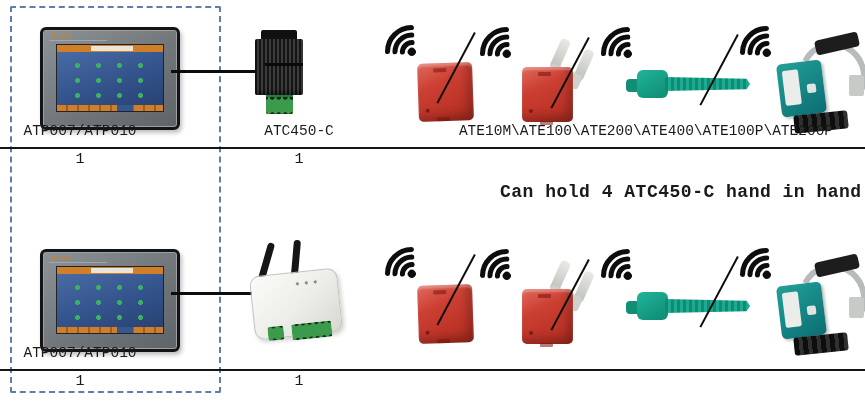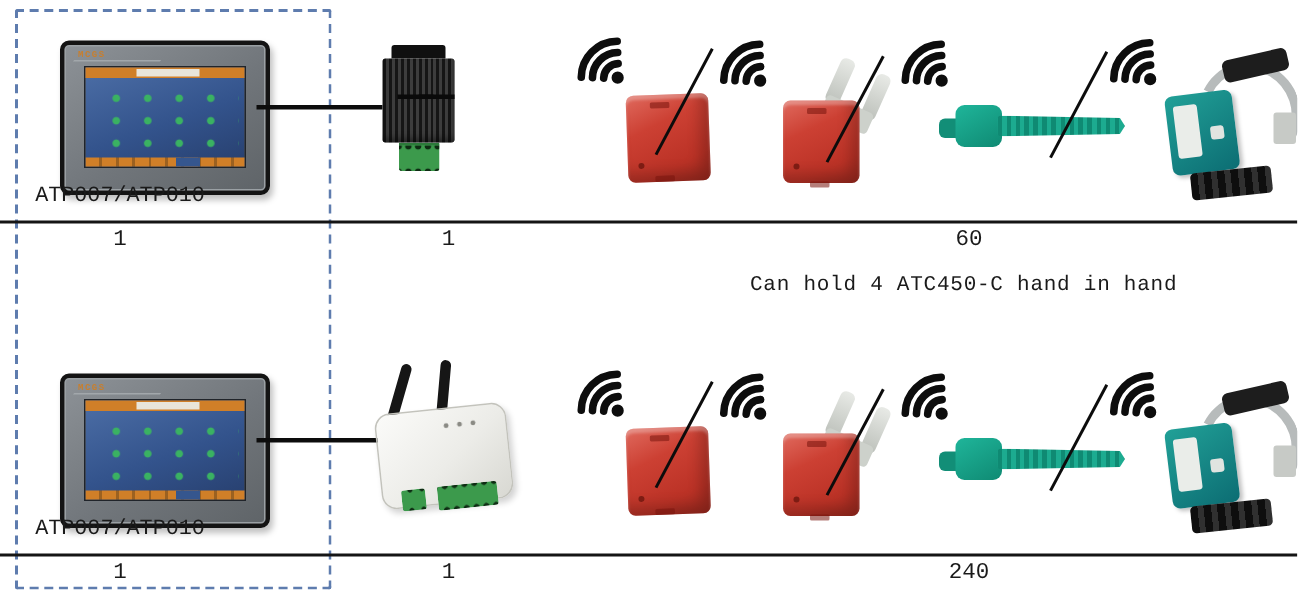--- a/index.html
+++ b/index.html
@@ -148,21 +148,21 @@
   
   .label-row { top:123px; left:0; width:865px; height:20px; font-size:14.5px; }
   .count-row { top:151px; left:0; width:865px; height:20px; font-size:15px; }
   .sep-line  { top:147px; left:0; width:865px; height:2px; background:#151515; }
   .col { position:absolute; text-align:center; white-space:nowrap; }
   .col-hmi { left:2px;  width:156px; }
   .col-gw  { left:221px; width:156px; }
   .col-sn  { left:438px; width:416px; }
 
   
-  .note { left:500px; top:182px; font-size:14px; letter-spacing:.5px; white-space:nowrap; }
+  .note { left:500px; top:182px; font-size:18px; letter-spacing:.5px; white-space:nowrap;font-weight:bold; }
 </style>
 </head>
 <body>
 
 <div id="stage">
 
   <div class="abs dashed-box"></div>
 
   <div class="abs row row1">
 
@@ -245,26 +245,27 @@
       <div class="clamp-grip-side"></div>
       <div class="clamp-box">
         <div class="clamp-label"></div>
         <div class="clamp-dot"></div>
       </div>
       <div class="clamp-base"></div>
     </div>
 
     <div class="abs label-row">
       <div class="col col-hmi">ATP007/ATP010</div>
+      <div class="col col-gw">ATC450-C</div>
+      <div class="col col-sn">ATE10M\ATE100\ATE200\ATE400\ATE100P\ATE200P</div>
     </div>
     <div class="abs sep-line"></div>
     <div class="abs count-row">
       <div class="col col-hmi">1</div>
       <div class="col col-gw">1</div>
-      <div class="col col-sn">60</div>
     </div>
   </div>
 
   <div class="abs note">Can hold 4 ATC450-C hand in hand</div>
 
   <div class="abs row row2">
 
     <div class="abs hmi">
       <span class="hmi-logo">MCGS</span>
       <div class="hmi-plate"></div>
@@ -353,17 +354,16 @@
       <div class="clamp-base"></div>
     </div>
 
     <div class="abs label-row">
       <div class="col col-hmi">ATP007/ATP010</div>
     </div>
     <div class="abs sep-line"></div>
     <div class="abs count-row">
       <div class="col col-hmi">1</div>
       <div class="col col-gw">1</div>
-      <div class="col col-sn">240</div>
     </div>
   </div>
 
 </div>
 
 </body></html>

